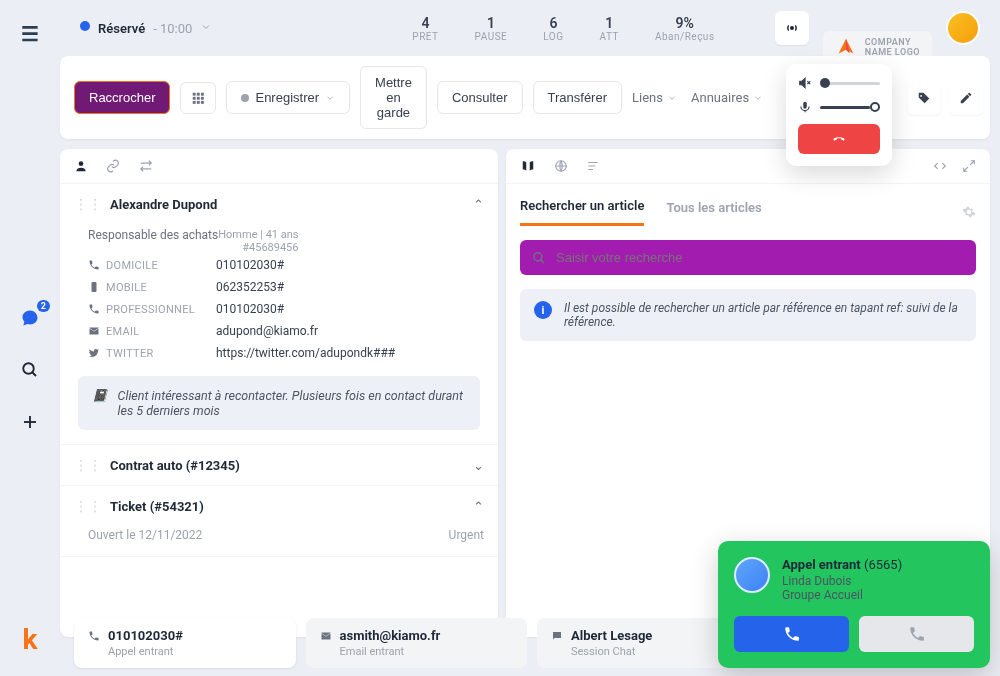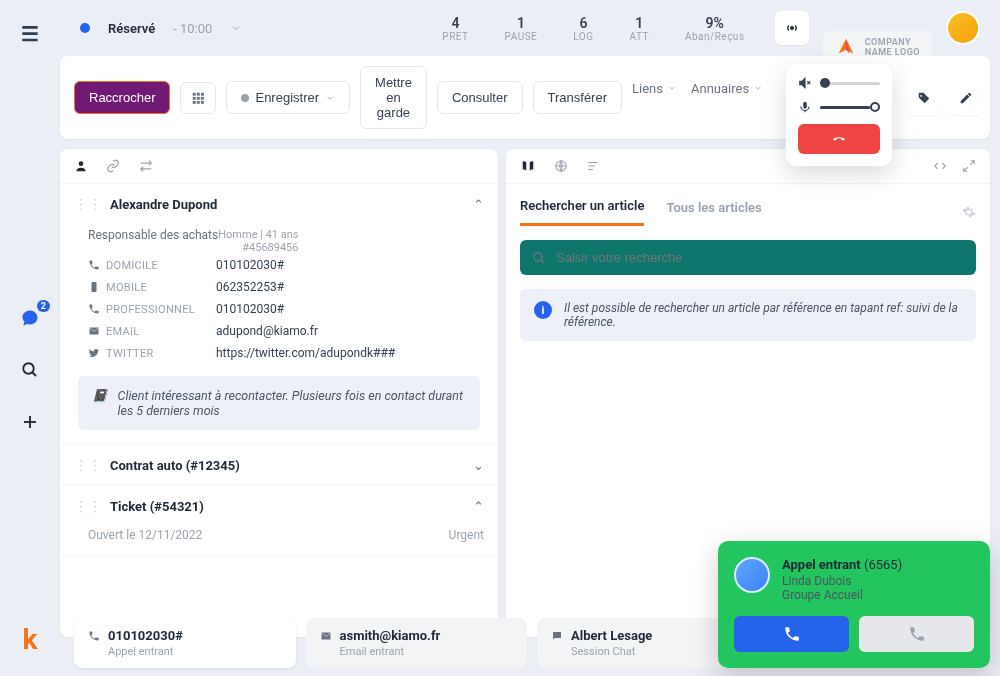--- a/index.html
+++ b/index.html
@@ -6,41 +6,41 @@
 body { font-family: -apple-system, BlinkMacSystemFont, "Segoe UI", Roboto, sans-serif; background: #eceef5; color: #333; font-size: 13px; width: 1000px; height: 676px; overflow: hidden; position: relative; }
 .sidebar { position: absolute; left: 0; top: 0; width: 60px; height: 100%; display: flex; flex-direction: column; align-items: center; padding-top: 20px; gap: 36px; }
 .sidebar-top { display: flex; flex-direction: column; align-items: center; gap: 36px; }
 .sidebar-mid { display: flex; flex-direction: column; align-items: center; gap: 24px; margin-top: 220px; }
 .sidebar-bottom { position: absolute; bottom: 20px; }
 .icon-btn { width: 28px; height: 28px; display: flex; align-items: center; justify-content: center; cursor: pointer; color: #2c3e50; }
 .hamburger { font-size: 20px; font-weight: bold; }
 .badge-wrap { position: relative; }
 .badge { position: absolute; top: -4px; right: -6px; background: #2563eb; color: white; font-size: 9px; font-weight: bold; border-radius: 8px; padding: 1px 4px; }
 .top-header { position: absolute; left: 60px; top: 0; right: 0; height: 56px; display: flex; align-items: center; padding: 0 20px; }
-.status-chip { display: flex; align-items: center; gap: 18px; cursor: pointer; }
+.status-chip { display: flex; align-items: flex-start; gap: 8px; cursor: pointer; }
 .status-dot { width: 10px; height: 10px; border-radius: 50%; background: #2563eb; }
 .status-label { font-weight: 600; color: #1f2937; }
 .status-time { color: #9ca3af; }
 .stats { display: flex; gap: 36px; margin-left: 200px; }
 .stat { text-align: center; }
 .stat-val { font-weight: 600; font-size: 14px; color: #374151; }
 .stat-lbl { font-size: 10px; color: #9ca3af; letter-spacing: 0.5px; }
 .header-right { margin-left: auto; display: flex; align-items: center; gap: 14px; }
 .square-btn { width: 34px; height: 34px; background: white; border-radius: 6px; display: flex; align-items: center; justify-content: center; box-shadow: 0 1px 2px rgba(0,0,0,0.06); cursor: pointer; }
 .logo-chip { display: flex; align-items: center; gap: 8px; background: #f3f4f6; padding: 6px 12px; border-radius: 6px; margin-top: 40px; }
 .logo-mark { width: 22px; height: 22px; }
 .logo-text { font-size: 9px; color: #9ca3af; line-height: 1.1; font-weight: 600; letter-spacing: 0.5px; }
 .avatar { width: 34px; height: 34px; border-radius: 50%; background: linear-gradient(135deg,#fbbf24,#f59e0b); border: 2px solid white; }
 .main { position: absolute; left: 60px; top: 56px; right: 10px; bottom: 74px; }
 .toolbar { background: white; border-radius: 8px; padding: 10px 14px; display: flex; align-items: center; gap: 10px; box-shadow: 0 1px 3px rgba(0,0,0,0.05); margin-bottom: 10px; }
 .btn { padding: 8px 14px; border-radius: 6px; font-size: 13px; cursor: pointer; border: 1px solid #e5e7eb; background: white; color: #374151; display: inline-flex; align-items: center; gap: 6px; }
 .btn-primary { background: #701a75; color: white; border-color: #f97316; font-weight: 500; }
 .btn-icon { padding: 8px 10px; }
 .rec-dot { width: 8px; height: 8px; border-radius: 50%; background: #9ca3af; display: inline-block; }
-.toolbar-right { margin-left: auto; display: flex; align-items: flex-start; gap: 14px; }
+.toolbar-right { margin-left: auto; display: flex; align-items: center; gap: 14px; }
 .link-drop { color: #6b7280; cursor: pointer; display: flex; align-items: center; gap: 4px; font-size: 13px; }
 .right-tools { display: flex; gap: 8px; margin-left: 130px; }
 .panels { display: flex; gap: 8px; height: calc(100% - 58px); }
 .panel { background: white; border-radius: 8px; box-shadow: 0 1px 3px rgba(0,0,0,0.05); overflow: hidden; display: flex; flex-direction: column; }
 .panel-left { flex: 0 0 438px; }
 .panel-right { flex: 1; }
 .panel-tabs { display: flex; align-items: center; gap: 18px; padding: 10px 14px; border-bottom: 1px solid #f3f4f6; color: #9ca3af; }
 .panel-tabs .active { color: #1f2937; }
 .panel-tabs-right { margin-left: auto; display: flex; gap: 14px; }
 .section { border-bottom: 1px solid #f3f4f6; }
@@ -58,21 +58,21 @@
 .note-box { background: #eef0f7; border-radius: 6px; padding: 12px 14px; display: flex; gap: 10px; margin: 12px 4px 0 4px; font-style: italic; color: #4b5563; font-size: 12.5px; }
 .note-ico { color: #374151; }
 .ticket-body { padding: 0 14px 14px 28px; }
 .ticket-title { color: #374151; font-size: 13px; }
 .ticket-date { color: #9ca3af; font-size: 12px; margin-top: 2px; }
 .ticket-flag { float: right; color: #9ca3af; font-size: 12px; }
 .right-subtabs { display: flex; align-items: center; gap: 22px; padding: 14px 14px 0 14px; }
 .subtab { padding-bottom: 10px; color: #9ca3af; cursor: pointer; font-weight: 600; font-size: 13px; }
 .subtab.active { color: #1f2937; border-bottom: 3px solid #f97316; }
 .gear-right { margin-left: auto; color: #d1d5db; cursor: pointer; }
-.search-bar { margin: 14px; background: #0f766e; border-radius: 6px; display: flex; align-items: center; padding: 10px 12px; gap: 10px; color: #9ca3af; }
+.search-bar { margin: 14px; background: #a21caf; border-radius: 6px; display: flex; align-items: center; padding: 10px 12px; gap: 10px; color: #9ca3af; }
 .search-input { border: none; background: transparent; outline: none; flex: 1; font-size: 13px; }
 .info-box { margin: 0 14px; background: #eef0f7; border-radius: 6px; padding: 12px 14px; display: flex; gap: 12px; font-style: italic; color: #4b5563; font-size: 12px; }
 .info-ico { width: 18px; height: 18px; border-radius: 50%; background: #2563eb; color: white; display: flex; align-items: center; justify-content: center; font-size: 11px; font-weight: bold; font-style: normal; flex-shrink: 0; }
 .bottom-bar { position: absolute; left: 74px; right: 10px; bottom: 8px; display: flex; gap: 10px; }
 .bb-card { flex: 1; background: #f3f4f6; border-radius: 8px; padding: 10px 14px; display: flex; flex-direction: column; gap: 2px; cursor: pointer; }
 .bb-card.active { background: white; box-shadow: 0 1px 3px rgba(0,0,0,0.08); }
 .bb-top { display: flex; align-items: center; gap: 8px; font-weight: 700; color: #1f2937; font-size: 13px; }
 .bb-sub { color: #9ca3af; font-size: 11px; padding-left: 20px; }
 .call-popover { position: absolute; right: 108px; top: 64px; width: 106px; background: white; border-radius: 10px; box-shadow: 0 8px 24px rgba(0,0,0,0.15); padding: 12px; display: flex; flex-direction: column; gap: 10px; z-index: 20; }
 .slider-row { display: flex; align-items: center; gap: 8px; }

